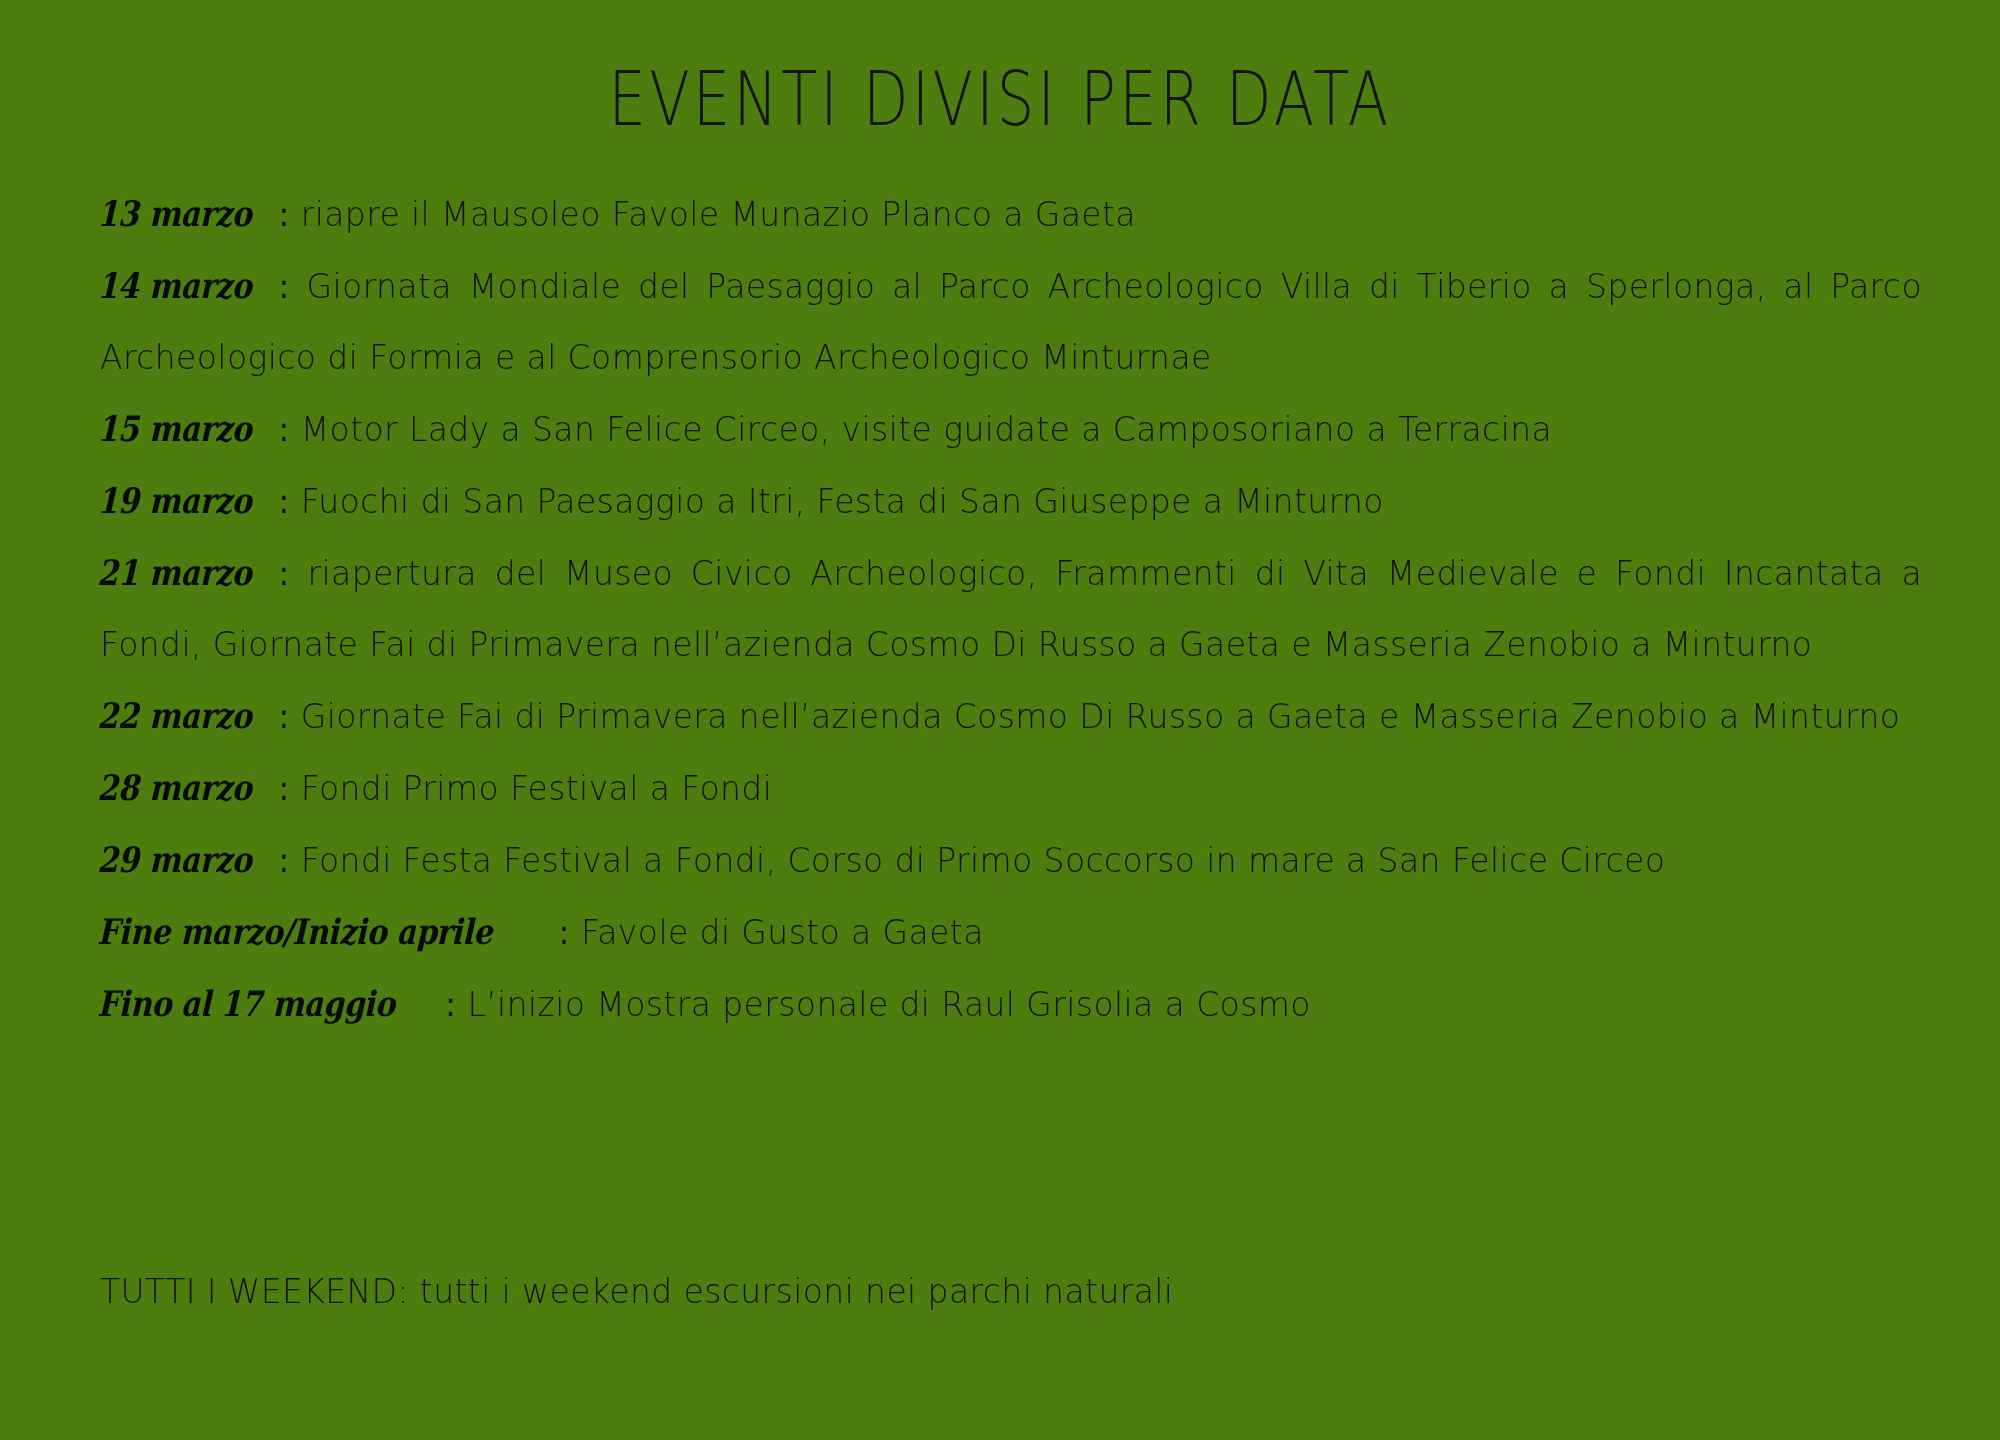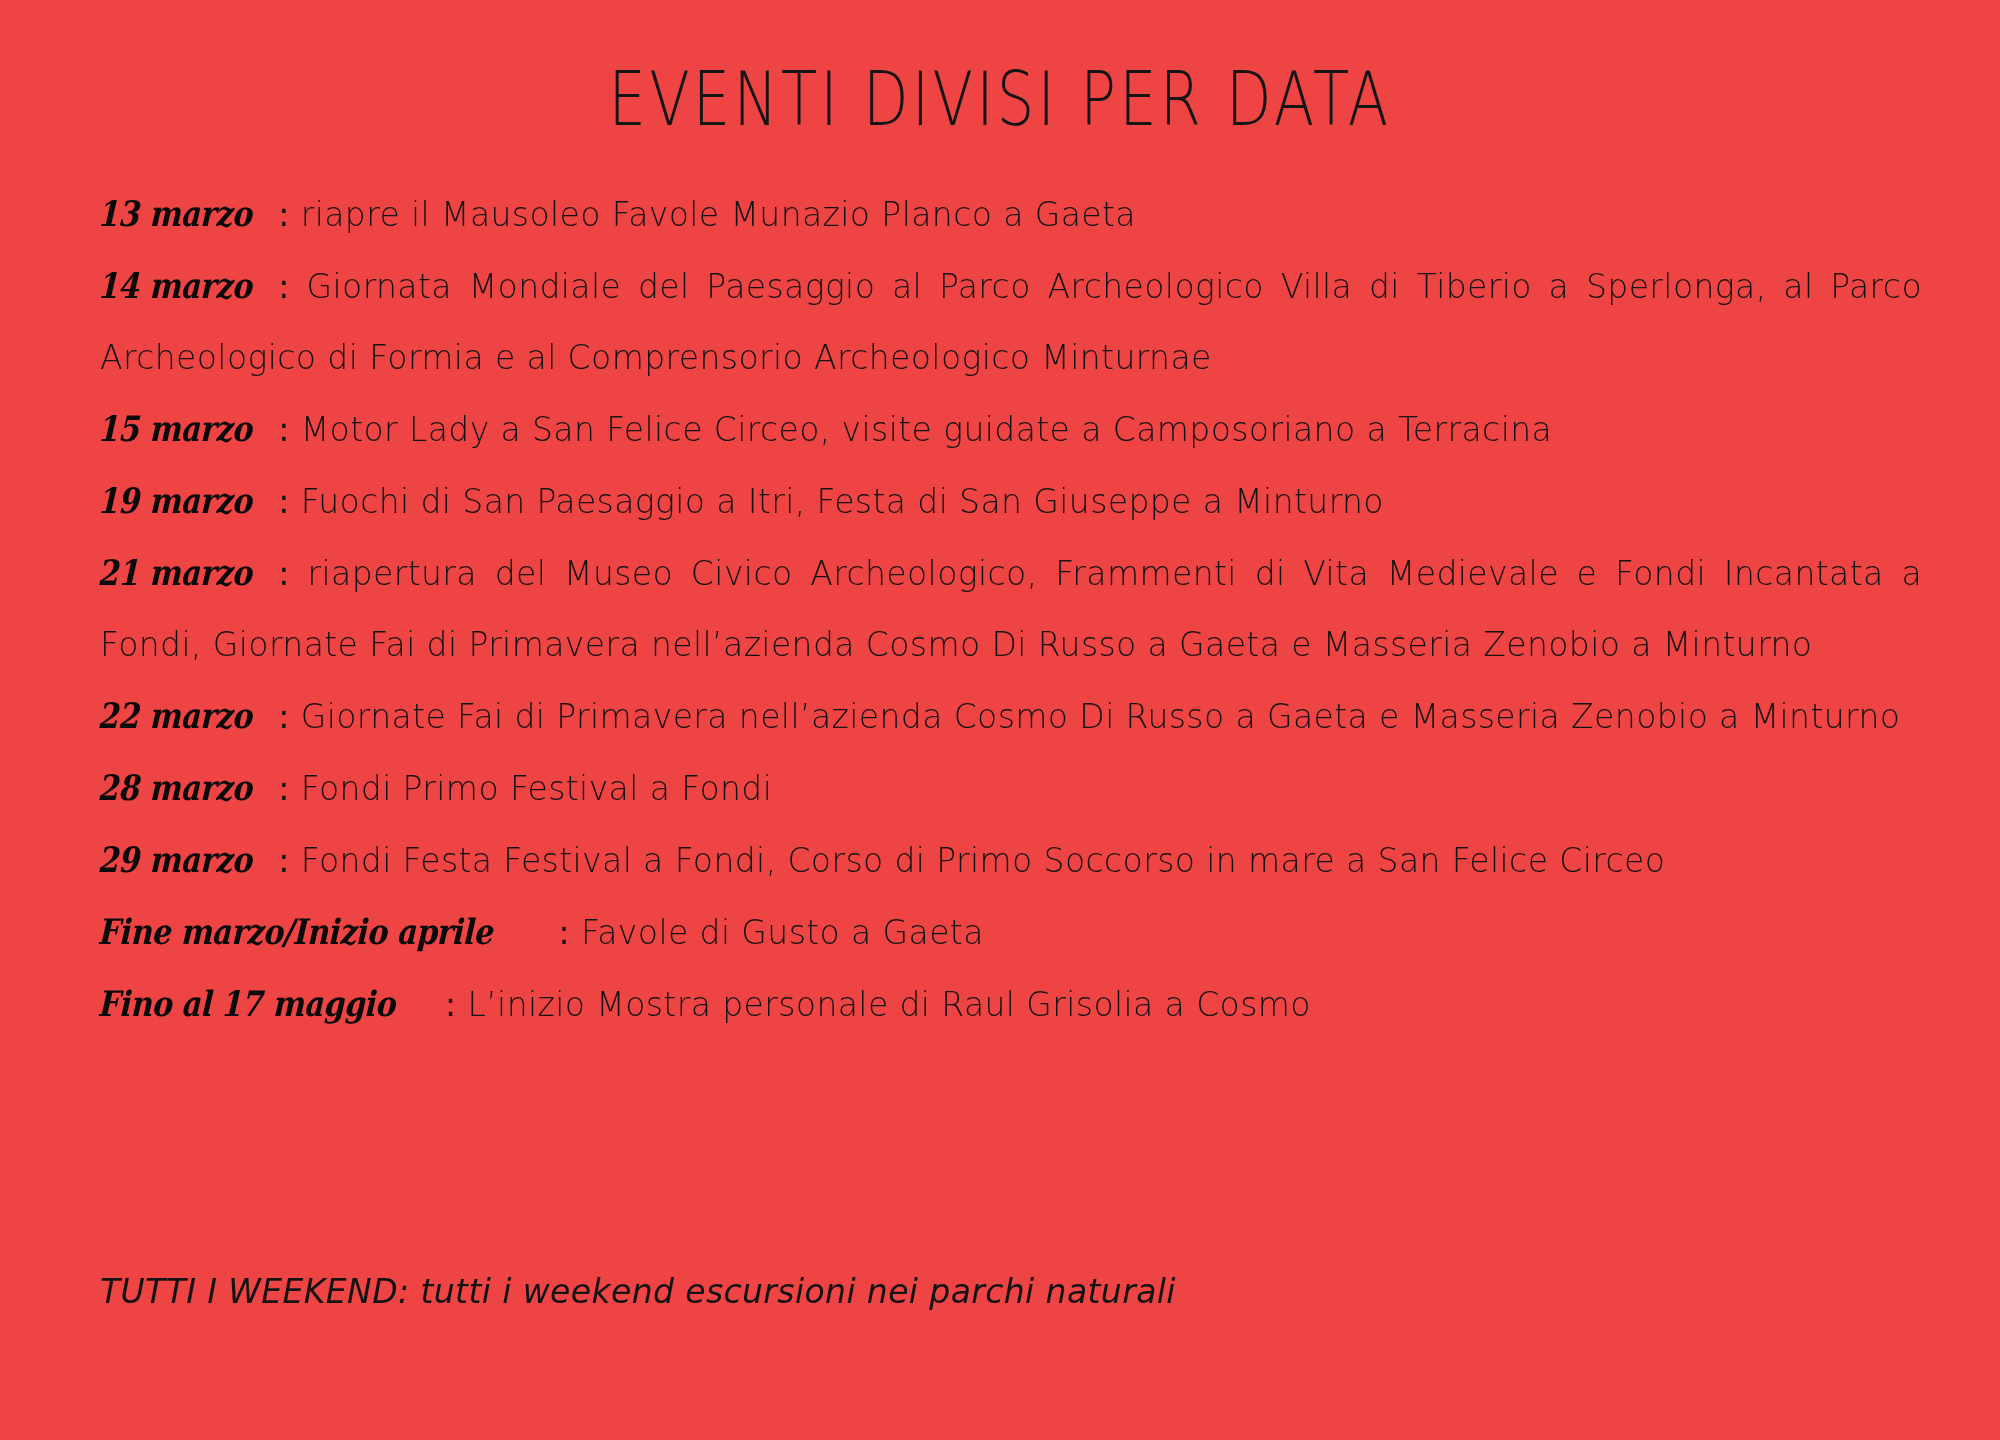--- a/index.html
+++ b/index.html
@@ -12,21 +12,21 @@
     height: 1440px;
     font-family: "Liberation Sans", sans-serif;
     color: #111111;
     overflow: hidden;
   }
 
   .page {
     width: 2000px;
     height: 1440px;
     position: relative;
-    background: #ef4444;
+    background: #4d7c0f;
     box-sizing: border-box;
     padding: 0;
   }
 
   
   .doc-title {
     text-align: center;
     font-family: "DejaVu Sans", sans-serif;
     font-weight: 300;
     font-size: 74px;
@@ -99,21 +99,20 @@
   .footer-line {
     font-family: "DejaVu Sans", sans-serif;
     font-weight: 300;
     font-size: 33px;
     line-height: 60px;
     color: #131313;
     text-align: left;
     letter-spacing: 0.4px;
     margin: 0;
     white-space: nowrap;
-    font-style: italic;
   }
 </style>
 </head>
 <body>
 
 <div class="page">
 
   <h1 class="doc-title">EVENTI DIVISI PER DATA</h1>
 
   <div class="content">

